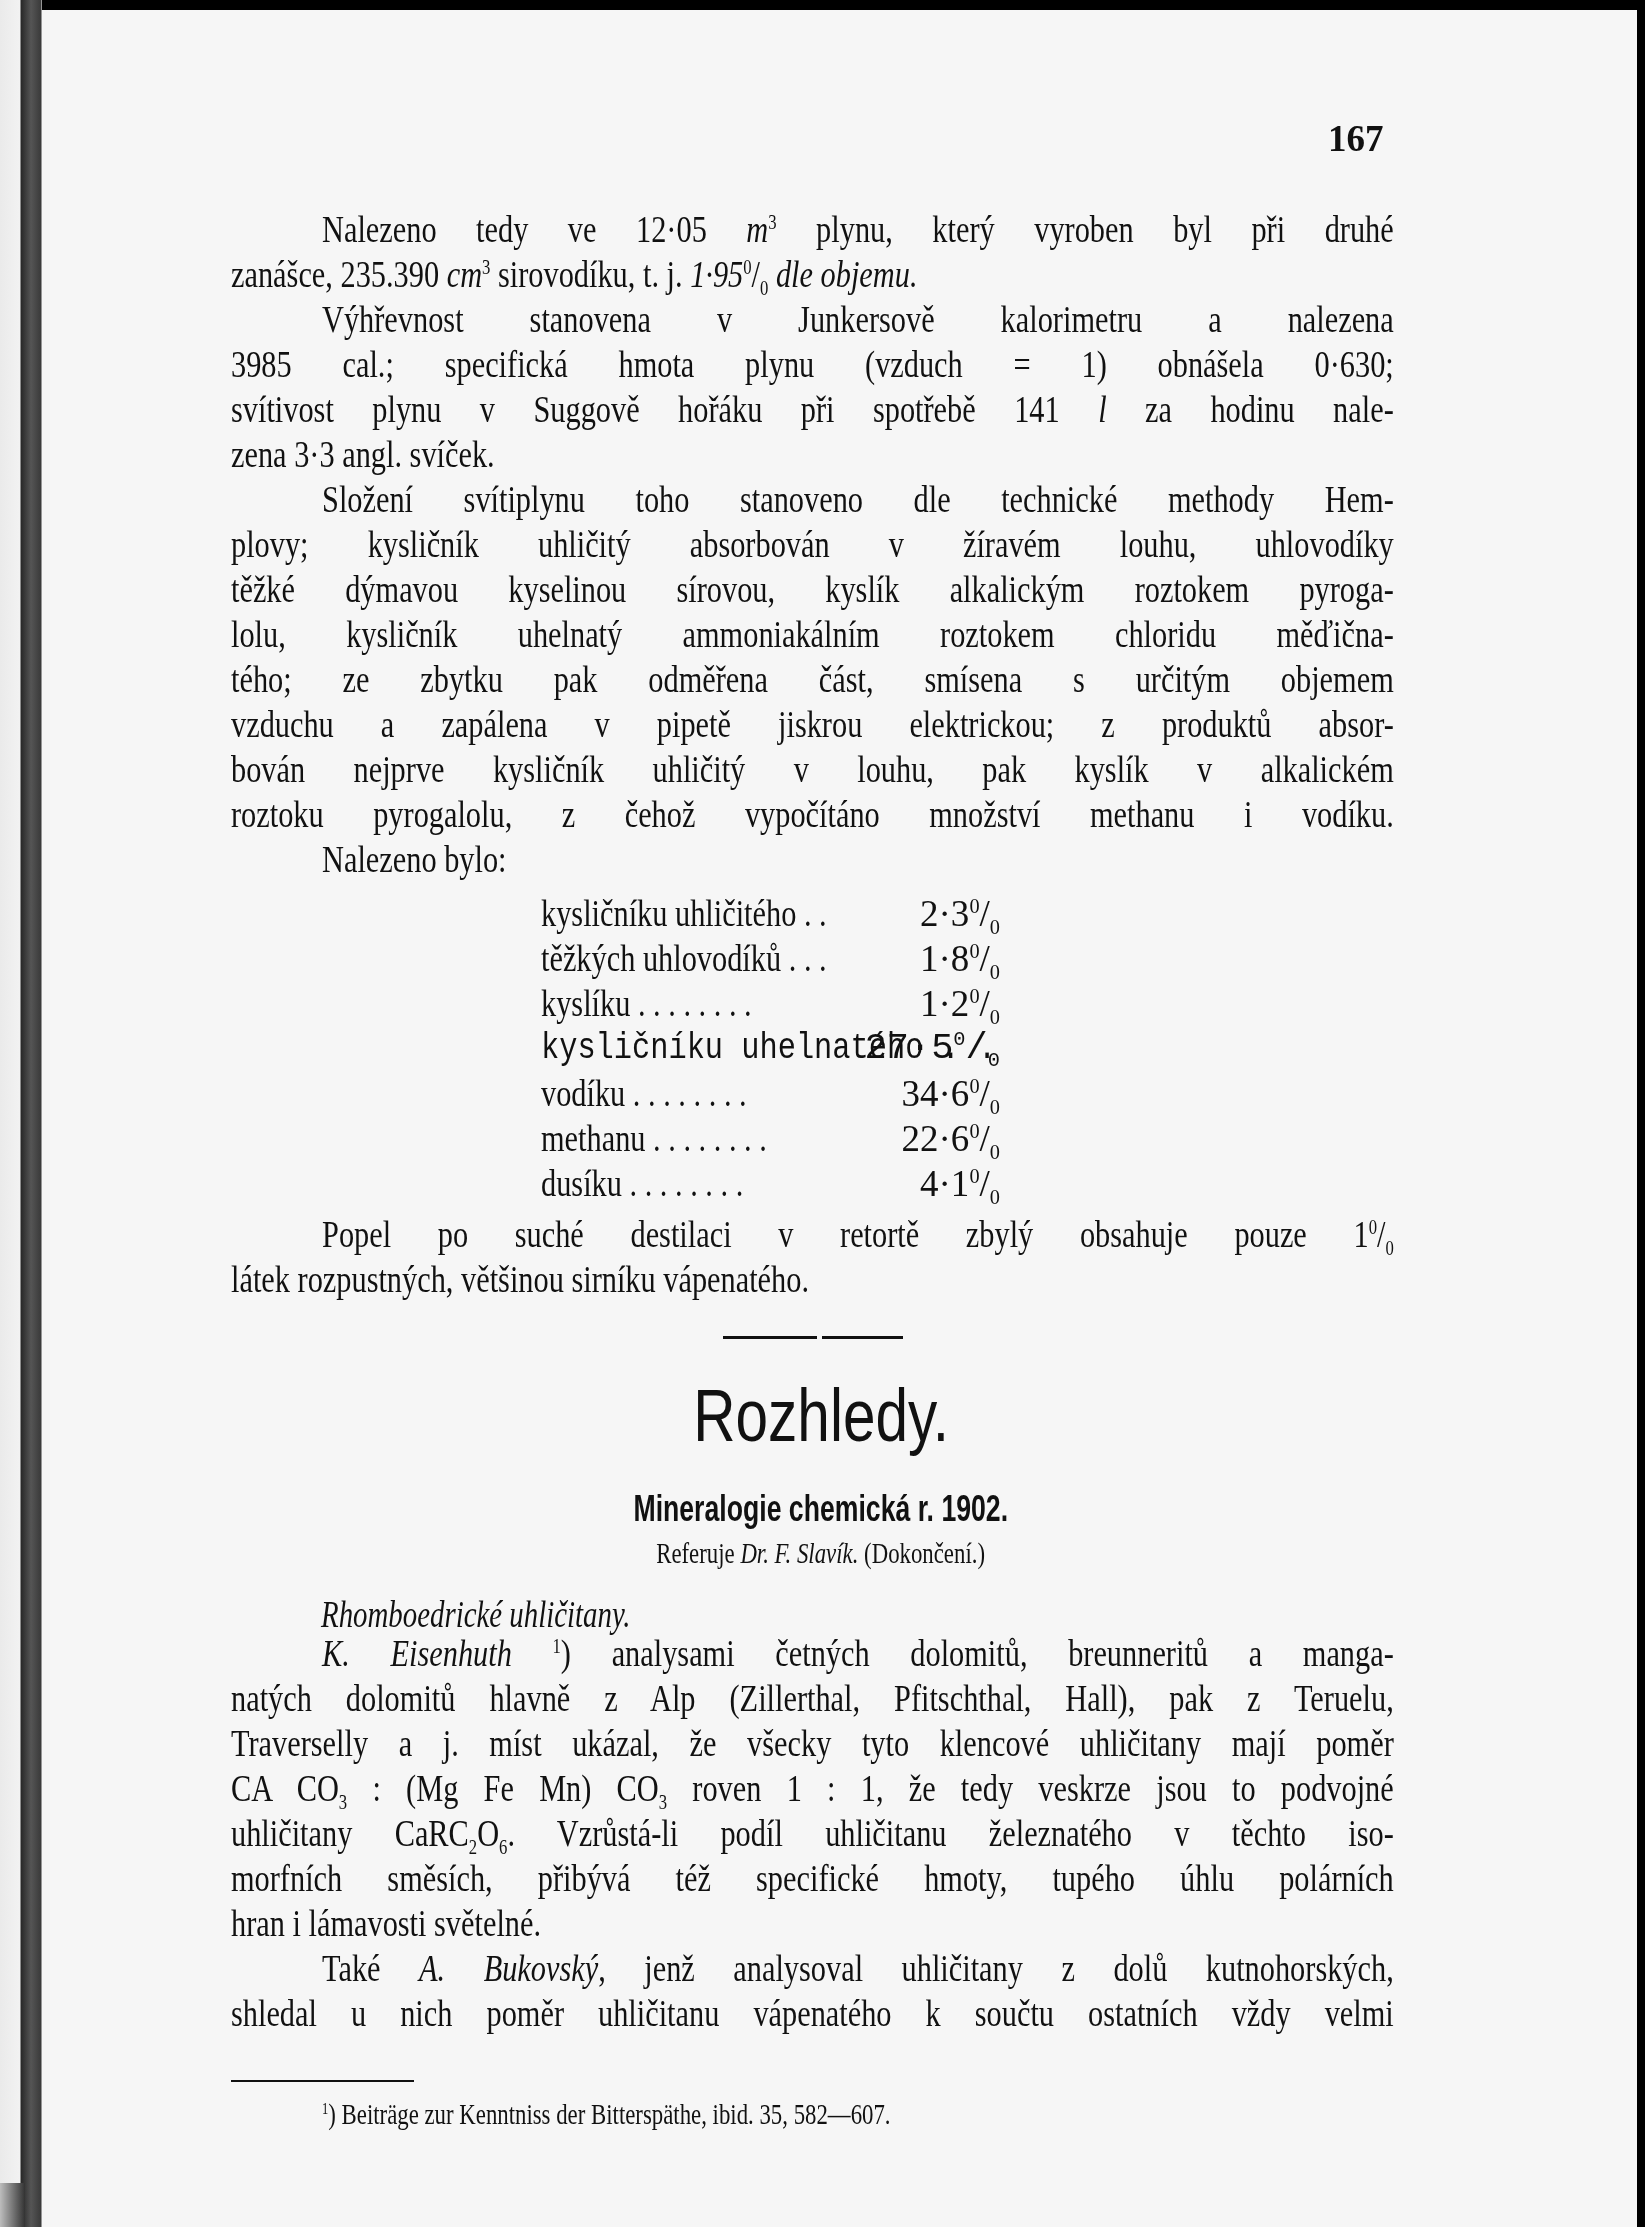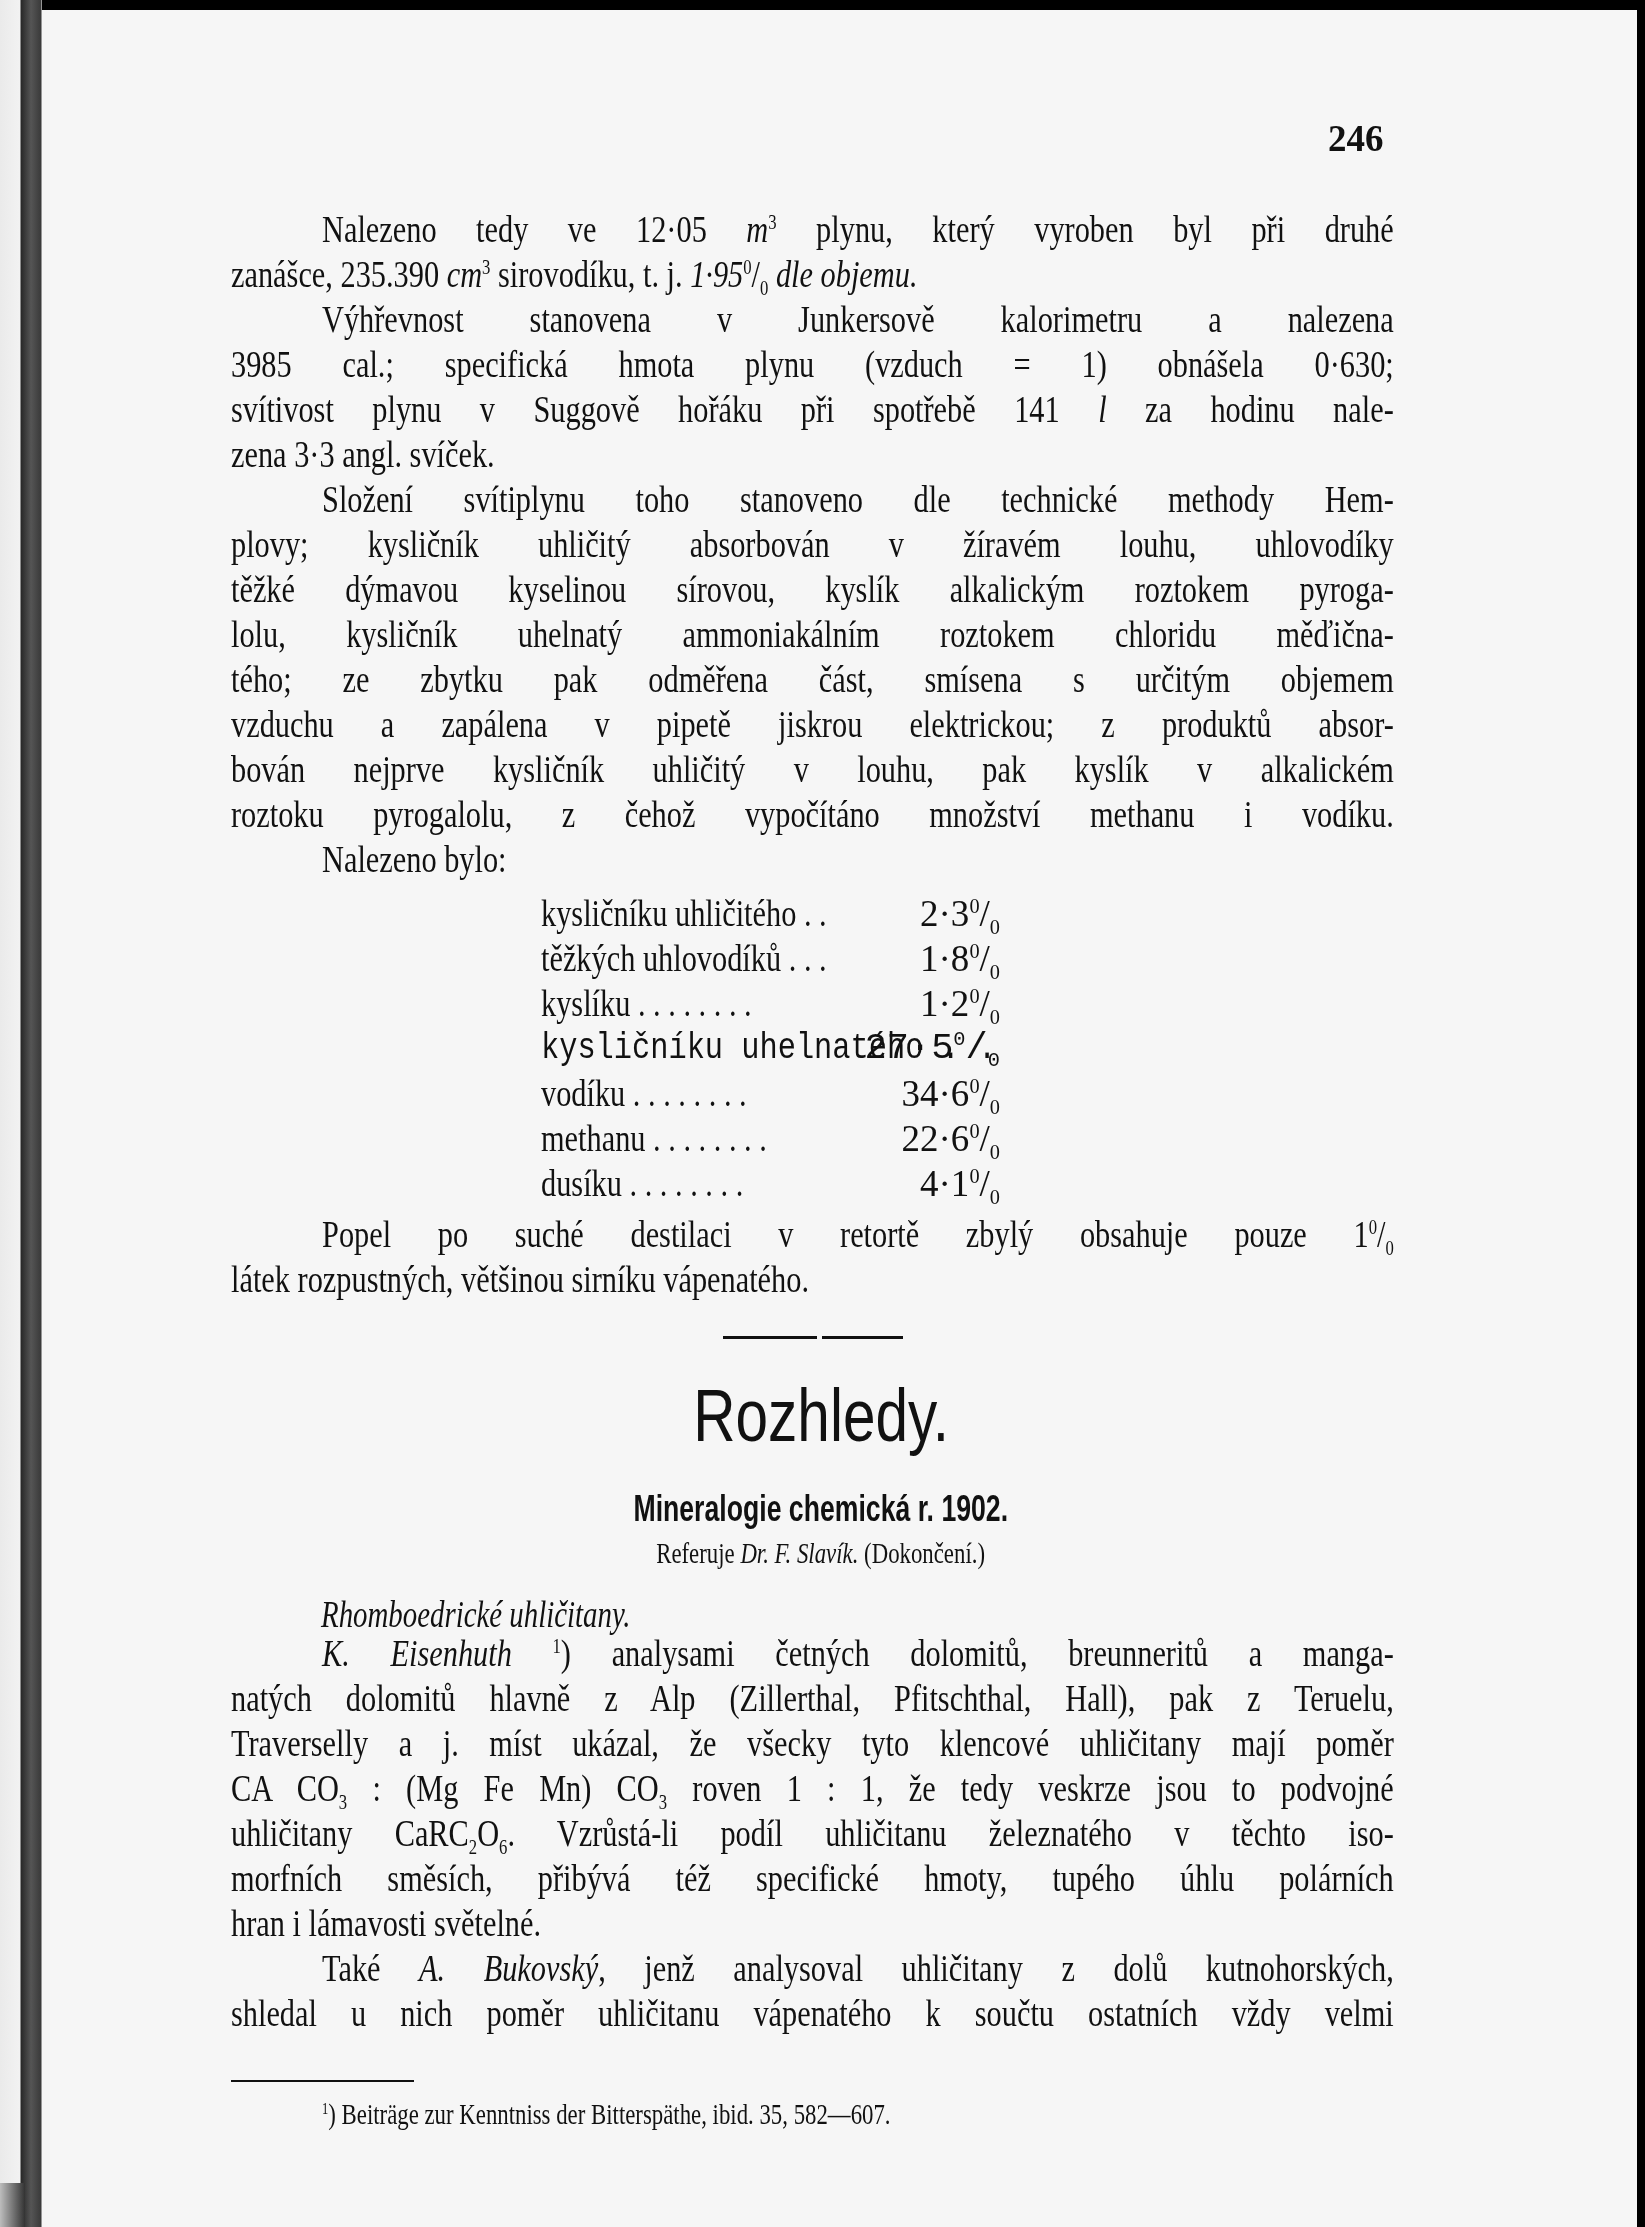--- a/index.html
+++ b/index.html
@@ -45,21 +45,21 @@
 </style>
 </head>
 <body>
 
 <div class="topblack"></div>
 <div class="page"></div>
 <div class="gutter"></div>
 <div class="gutter-bottom"></div>
 <div class="rightblack"></div>
 
-<div class="serif pagenum">246</div>
+<div class="serif pagenum">167</div>
 
 <div class="block serif" id="sec1" style="top:207px;">
     <div class="line ind" style="top: 0px;"><span>Nalezeno tedy ve 12·05 </span><span class="it">m</span><sup>3</sup><span> plynu, který vyroben byl při druhé</span></div>
     <div class="line last" style="top: 45px;"><span>zanášce, 235.390 </span><span class="it">cm</span><sup>3</sup><span> sirovodíku, t. j. </span><span class="it">1·95</span><sup>0</sup><span>/</span><sub>0</sub><span> </span><span class="it">dle objemu.</span></div>
     <div class="line ind" style="top: 90px;"><span>Výhřevnost stanovena v Junkersově kalorimetru a nalezena</span></div>
     <div class="line" style="top: 135px;"><span>3985 cal.; specifická hmota plynu (vzduch = 1) obnášela 0·630;</span></div>
     <div class="line" style="top: 180px;"><span>svítivost plynu v Suggově hořáku při spotřebě 141 </span><span class="it">l</span><span> za hodinu nale-</span></div>
     <div class="line last" style="top: 225px;"><span>zena 3·3 angl. svíček.</span></div>
     <div class="line ind" style="top: 270px;"><span>Složení svítiplynu toho stanoveno dle technické methody Hem-</span></div>
     <div class="line" style="top: 315px;"><span>plovy; kysličník uhličitý absorbován v žíravém louhu, uhlovodíky</span></div>

